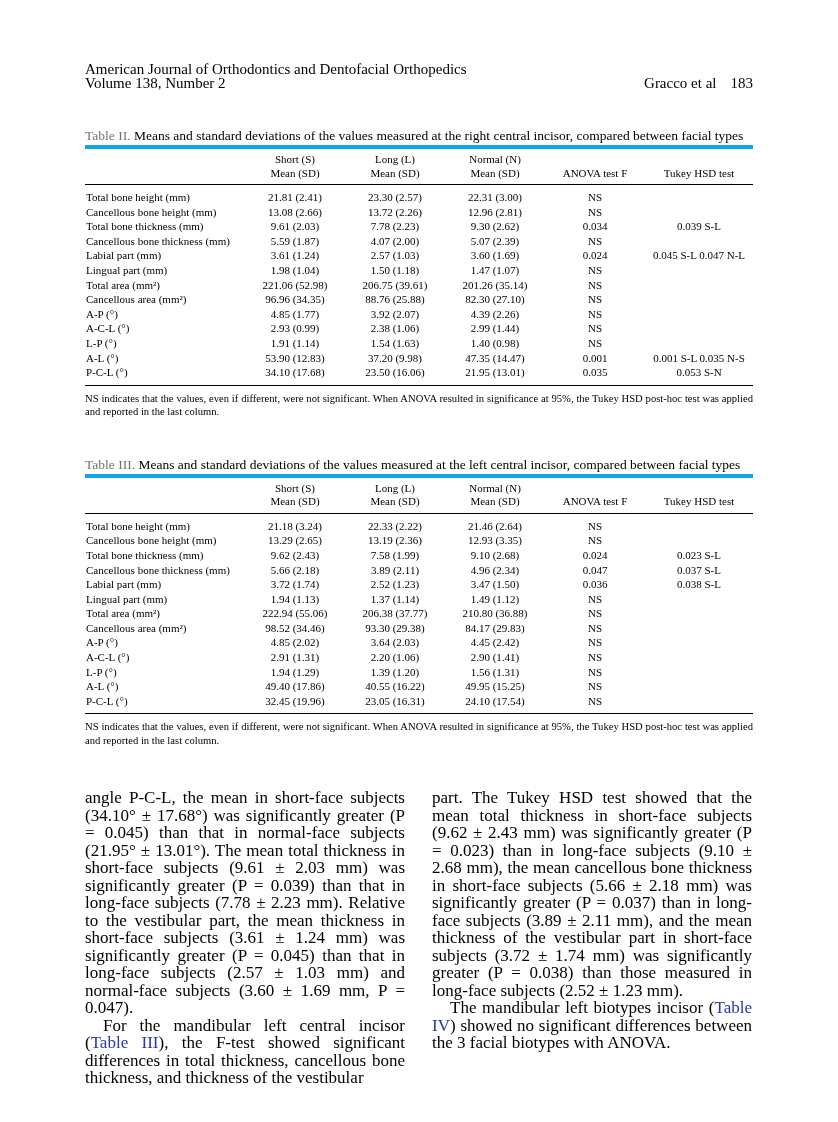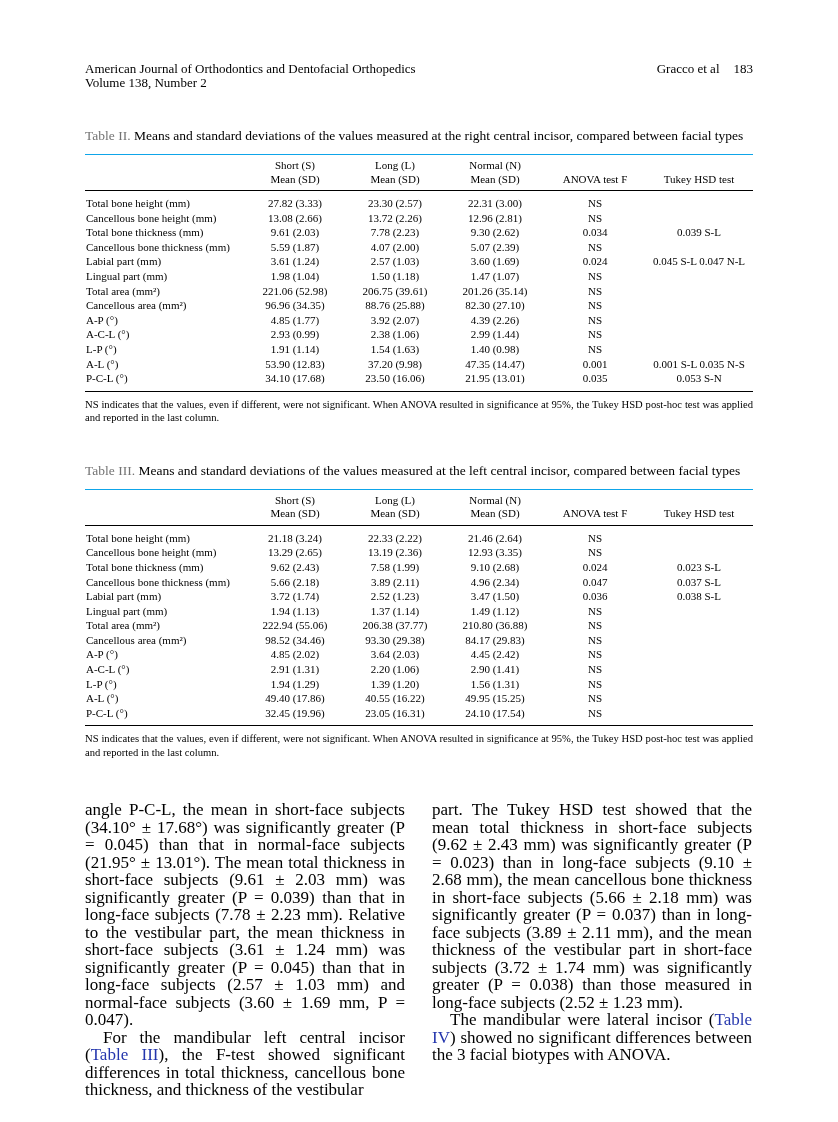--- a/index.html
+++ b/index.html
@@ -2,32 +2,32 @@
 <html style="--link-color: #2436ad;"><head>
 <meta charset="utf-8">
 <style>
   * { margin:0; padding:0; box-sizing:border-box; }
   html,body { background:#ffffff; }
   .page {
     width:838px; height:1122px; margin:0 auto; background:#ffffff;
     font-family:"Liberation Serif", serif; color:#000;
     padding:62px 85px 0 85px; overflow:hidden; position:relative;
   }
-  .page-header { display:flex; justify-content:space-between; align-items:flex-start;
-    font-size:13px; line-height:14px; }
+  .page-header { display:flex; justify-content:space-between; align-items:flex-end;
+    font-size:15px; line-height:14px; }
   .header-left div { white-space:nowrap; }
   .header-right { white-space:nowrap; }
   .header-right .pgnum { margin-left:14px; }
 
   .table-section { margin-top:36px; }
   .caption { font-size:13.5px; line-height:19px; text-align:justify; }
   .tbl-label { color:#737373; }
 
-  table { width:100%; border-collapse:collapse; font-size:11px; margin-top:9px;
-    border-top:1px solid #0ea5e9; border-bottom:1px solid #000; table-layout:fixed; }
+  table { width:100%; border-collapse:collapse; font-size:11px; 
+    border-top:4px solid #0ea5e9; border-bottom:1px solid #000; table-layout:fixed; }
   col.c-label  { width:160px; }
   col.c-short  { width:100px; }
   col.c-long   { width:100px; }
   col.c-normal { width:100px; }
   col.c-anova  { width:100px; }
   col.c-tukey  { width:108px; }
   thead th { font-weight:normal; text-align:center; vertical-align:bottom;
     padding:4px 0 4px; border-bottom:1px solid #000; font-size:11px; line-height:13.5px; }
   thead th.row-label { text-align:left; }
   tbody td { text-align:center; line-height:14.6px; padding:0 1px; white-space:nowrap;
@@ -92,21 +92,21 @@
               <div>ANOVA test F</div>
             </th>
             <th>
               <div>Tukey HSD test</div>
             </th>
           </tr>
         </thead>
         <tbody>
           <tr>
             <td class="row-label">Total bone height (mm)</td>
-            <td>27.82 (3.33)</td>
+            <td>21.81 (2.41)</td>
             <td>23.30 (2.57)</td>
             <td>22.31 (3.00)</td>
             <td>NS</td>
             <td></td>
           </tr>
           <tr>
             <td class="row-label">Cancellous bone height (mm)</td>
             <td>13.08 (2.66)</td>
             <td>13.72 (2.26)</td>
             <td>12.96 (2.81)</td>
@@ -353,17 +353,17 @@
     <p class="footnote">NS indicates that the values, even if different, were not significant. When ANOVA resulted in significance at 95%, the Tukey HSD post-hoc test was applied and reported in the last column.</p>
   </section>
 
   <section class="body-text">
     <div class="body-col">
         <p class="body-para"><span>angle P-C-L, the mean in short-face subjects (34.10° ± 17.68°) was significantly greater (P = 0.045) than that in normal-face subjects (21.95° ± 13.01°). The mean total thickness in short-face subjects (9.61 ± 2.03 mm) was significantly greater (P = 0.039) than that in long-face subjects (7.78 ± 2.23 mm). Relative to the vestibular part, the mean thickness in short-face subjects (3.61 ± 1.24 mm) was significantly greater (P = 0.045) than that in long-face subjects (2.57 ± 1.03 mm) and normal-face subjects (3.60 ± 1.69 mm, P = 0.047).</span></p>
         <p class="body-para indent"><span>For the mandibular left central incisor (</span><span class="tbl-link">Table III</span><span>), the F-test showed significant differences in total thickness, cancellous bone thickness, and thickness of the vestibular</span></p>
       </div>
     <div class="body-col">
         <p class="body-para"><span>part. The Tukey HSD test showed that the mean total thickness in short-face subjects (9.62 ± 2.43 mm) was significantly greater (P = 0.023) than in long-face subjects (9.10 ± 2.68 mm), the mean cancellous bone thickness in short-face subjects (5.66 ± 2.18 mm) was significantly greater (P = 0.037) than in long-face subjects (3.89 ± 2.11 mm), and the mean thickness of the vestibular part in short-face subjects (3.72 ± 1.74 mm) was significantly greater (P = 0.038) than those measured in long-face subjects (2.52 ± 1.23 mm).</span></p>
-        <p class="body-para indent"><span>The mandibular were lateral incisor (</span><span class="tbl-link">Table IV</span><span>) showed no significant differences between the 3 facial biotypes with ANOVA.</span></p>
+        <p class="body-para indent"><span>The mandibular left biotypes incisor (</span><span class="tbl-link">Table IV</span><span>) showed no significant differences between the 3 facial biotypes with ANOVA.</span></p>
       </div>
   </section>
 
 </div>
 
 </body></html>

